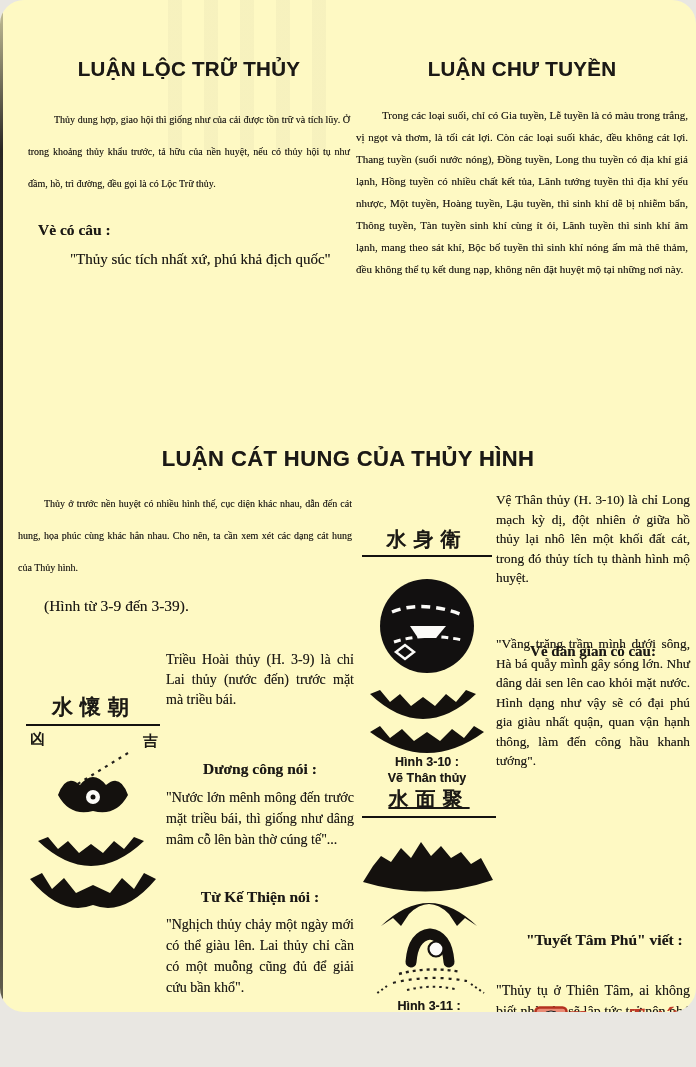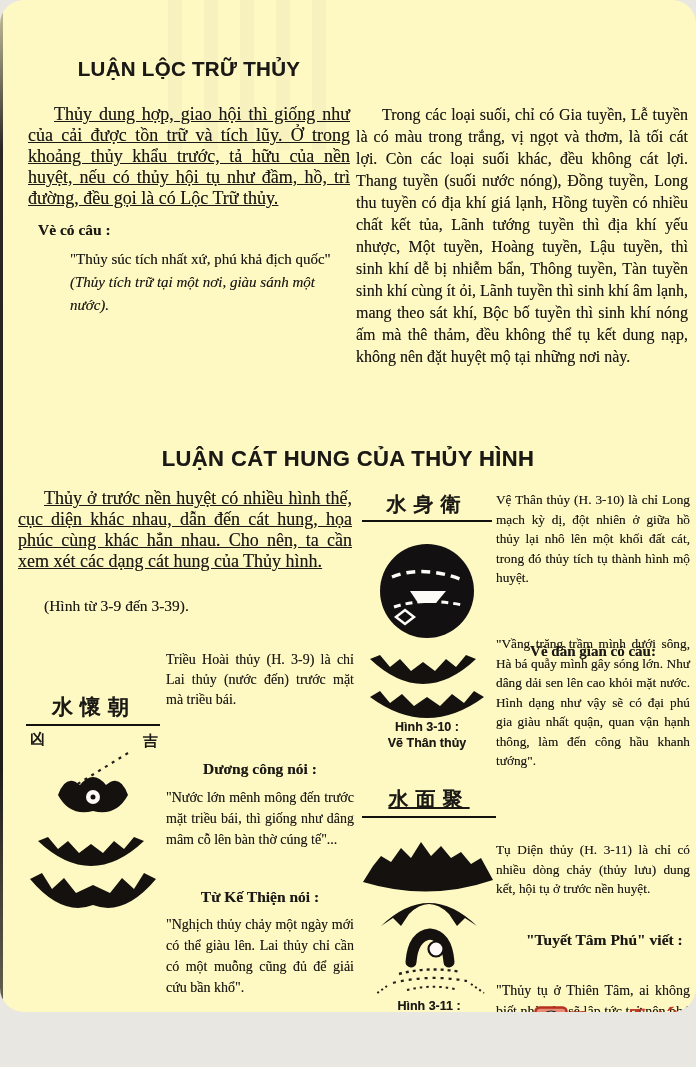--- a/index.html
+++ b/index.html
@@ -4,22 +4,22 @@
 <style>
   html,body {margin:0; padding:0; background:#e9e7e2;}
   .page {position:relative; width:696px; height:1012px; background:#fef9c3; overflow:hidden;
          font-family:"Liberation Serif",serif; color:#1b1915;border-radius:24px;}
   .abs {position:absolute;}
   .ink {text-shadow:0 0 0.5px rgba(25,20,15,0.5);}
   .h-col {font-family:"Liberation Sans",sans-serif; font-weight:700; font-size:20.5px;
           line-height:26px; text-align:center; letter-spacing:0.3px;}
   .h-section {font-family:"Liberation Sans",sans-serif; font-weight:700; font-size:22px;
           line-height:28px; text-align:center; letter-spacing:0.4px;}
-  .body-lg {font-size:18px; line-height:21px; text-align:justify; text-indent:26px;text-decoration:underline;}
-  .body-rt {font-size:16px; line-height:22px; text-align:justify; text-indent:26px;}
+  .body-lg {font-size:10px; line-height:32px; text-align:justify; text-indent:26px;}
+  .body-rt {font-size:11px; line-height:22px; text-align:justify; text-indent:26px;}
   .col-sm {font-size:14px; line-height:20px; text-align:justify;}
   .col-sm19 {font-size:13.3px; line-height:19.5px; text-align:justify;}
   .speaker {font-weight:700; font-size:15.5px; text-align:center;}
   .lead {font-weight:700; font-size:15.5px;}
   .quote-it {font-style:italic;}
   .caption {font-family:"Liberation Sans",sans-serif; font-weight:700; font-size:12.5px;
             line-height:16px; text-align:center;}
   .calli {font-family:"DejaVu Sans","Liberation Serif",serif; font-weight:700; font-size:21px;
           letter-spacing:7px; text-align:center; white-space:nowrap;}
   .calli-line {border-top:2.5px solid #14120f;}
@@ -39,23 +39,23 @@
 <div class="page">
 
   <div class="abs edge"></div>
   <div class="abs scanband" style="left:168px;top:0;width:176px;height:150px;"></div>
 
   <div class="abs h-col ink" style="left:28px;top:56px;width:322px;">LUẬN LỘC TRỮ THỦY</div>
   <div class="abs body-lg ink" style="left:28px;top:104px;width:322px;">Thủy dung hợp, giao hội thì giống như của cải được tồn trữ và tích lũy. Ở trong khoảng thủy khẩu trước, tả hữu của nền huyệt, nếu có thủy hội tụ như đầm, hồ, trì đường, đều gọi là có Lộc Trữ thủy.</div>
   <div class="abs lead ink" style="left:38px;top:221px;">Vè có câu :</div>
   <div class="abs" style="left:70px;top:248px;width:282px;">
     <div class="ink" style="font-size:15px;line-height:23px;">"Thủy súc tích nhất xứ, phú khả địch quốc"</div>
-    <div class="ink quote-it" style="font-size:15px;line-height:23px;">(Thủy tích trữ tại một nơi, giàu sánh một nước).</div>
   </div>
 
+  <div class="abs h-col ink" style="left:356px;top:56px;width:332px;">LUẬN CHƯ TUYỀN</div>
   <div class="abs body-rt ink" style="left:356px;top:104px;width:332px;">Trong các loại suối, chỉ có Gia tuyền, Lễ tuyền là có màu trong trắng, vị ngọt và thơm, là tối cát lợi. Còn các loại suối khác, đều không cát lợi. Thang tuyền (suối nước nóng), Đồng tuyền, Long thu tuyền có địa khí giá lạnh, Hồng tuyền có nhiều chất kết tủa, Lãnh tướng tuyền thì địa khí yếu nhược, Một tuyền, Hoàng tuyền, Lậu tuyền, thì sinh khí dễ bị nhiễm bẩn, Thông tuyền, Tàn tuyền sinh khí cùng ít ỏi, Lãnh tuyền thì sinh khí âm lạnh, mang theo sát khí, Bộc bố tuyền thì sinh khí nóng ấm mà thê thảm, đều không thể tụ kết dung nạp, không nên đặt huyệt mộ tại những nơi này.</div>
 
   <div class="abs body-lg ink" style="left:18px;top:488px;width:334px;">Thủy ở trước nền huyệt có nhiều hình thế, cục diện khác nhau, dẫn đến cát hung, họa phúc cùng khác hẳn nhau. Cho nên, ta cần xem xét các dạng cát hung của Thủy hình.</div>
   <div class="abs h-section ink" style="left:0;top:445px;width:696px;">LUẬN CÁT HUNG CỦA THỦY HÌNH</div>
   <div class="abs ink" style="left:44px;top:597px;font-size:15.5px;">(Hình từ 3-9 đến 3-39).</div>
 
   <div class="abs" style="left:24px;top:693px;width:140px;height:266px;">
     <div class="calli ink" style="position:absolute;left:0;top:0;width:140px;">水懷朝</div>
     <div class="calli-line" style="position:absolute;left:2px;top:31px;width:134px;"></div>
     <div class="mark abs" style="left:6px;top:37px;">凶</div>
@@ -69,21 +69,21 @@
       <path transform="translate(2,112)" d="M2,16 Q34,54 65,42 Q96,54 128,16 L116,10 L106,26 L94,15 L82,30 L65,22 L48,30 L36,15 L24,26 L14,10 Z" fill="#14110e"></path>
     </svg>
   </div>
 
   <div class="abs col-sm ink" style="left:166px;top:650px;width:188px;">Triều Hoài thủy (H. 3-9) là chỉ Lai thủy (nước đến) trước mặt mà triều bái.</div>
   <div class="abs speaker ink" style="left:166px;top:760px;width:188px;">Dương công nói :</div>
   <div class="abs col-sm ink" style="left:166px;top:787px;width:188px;line-height:21px;">"Nước lớn mênh mông đến trước mặt triều bái, thì giống như dâng mâm cỗ lên bàn thờ cúng tế"...</div>
   <div class="abs speaker ink" style="left:166px;top:888px;width:188px;">Từ Kế Thiện nói :</div>
   <div class="abs col-sm ink" style="left:166px;top:914px;width:188px;line-height:21px;">"Nghịch thủy chảy một ngày mới có thể giàu lên. Lai thủy chỉ cần có một muỗng cũng đủ để giải cứu bần khổ".</div>
 
-  <div class="abs" style="left:360px;top:491px;width:134px;height:262px;">
+  <div class="abs" style="left:360px;top:526px;width:134px;height:262px;">
     <div class="calli ink" style="position:absolute;left:0;top:0;width:134px;font-size:20px;">水身衛</div>
     <div class="calli-line" style="position:absolute;left:2px;top:29px;width:130px;"></div>
     <svg class="abs" style="left:2px;top:42px;" width="130" height="185" viewBox="0 0 130 185">
       <circle cx="65" cy="58" r="47" fill="#121010"></circle>
       <path d="M30,44 Q60,32 98,46" stroke="#fcfbf8" stroke-width="3.5" fill="none" stroke-dasharray="9 6"></path>
       <path d="M32,74 Q62,64 100,72" stroke="#fcfbf8" stroke-width="3" fill="none" stroke-dasharray="7 5"></path>
       <path d="M48,58 L84,58 L74,70 L56,70 Z" fill="#fcfbf8"></path>
       <path d="M34,84 L43,77 L52,84 L43,91 Z" fill="none" stroke="#fcfbf8" stroke-width="2.5"></path>
       <path transform="translate(6,114)" d="M2,12 Q55,62 108,12 L98,8 L88,20 L78,12 L67,24 L55,15 L43,24 L32,12 L22,20 L12,8 Z" fill="#14110e"></path>
       <path transform="translate(4,148)" d="M4,16 Q61,58 118,16 L108,10 L98,22 L86,13 L74,25 L61,16 L48,25 L36,13 L24,22 L14,10 Z" fill="#14110e"></path>
@@ -110,21 +110,20 @@
     </svg>
     <div class="caption ink" style="position:absolute;left:0;top:212px;width:142px;">
       <div>Hình 3-11 :</div>
       <div>Tụ Diện thủy</div>
     </div>
   </div>
 
   <div class="abs col-sm19 ink" style="left:496px;top:490px;width:194px;">Vệ Thân thủy (H. 3-10) là chỉ Long mạch kỳ dị, đột nhiên ở giữa hồ thủy lại nhô lên một khối đất cát, trong đó thủy tích tụ thành hình mộ huyệt.</div>
   <div class="abs lead ink" style="left:496px;top:610px;width:194px;font-size:15px;text-align:center;margin-top:33px;">Vè dân gian có câu:</div>
   <div class="abs col-sm19 ink" style="left:496px;top:634px;width:194px;">"Vầng trăng trầm mình dưới sông, Hà bá quẫy mình gây sóng lớn. Như dâng dải sen lên cao khỏi mặt nước. Hình dạng như vậy sẽ có đại phú gia giàu nhất quận, quan vận hạnh thông, làm đến công hầu khanh tướng".</div>
-  <div class="abs col-sm19 ink" style="left:496px;top:840px;width:194px;">Tụ Diện thủy (H. 3-11) là chỉ có nhiều dòng chảy (thủy lưu) dung kết, hội tụ ở trước nền huyệt.</div>
   <div class="abs lead ink" style="left:496px;top:928px;width:194px;text-indent:30px;line-height:23px;">"Tuyết Tâm Phú" viết :</div>
   <div class="abs col-sm19 ink" style="left:496px;top:980px;width:194px;font-size:14px;line-height:21px;">"Thủy tụ ở Thiên Tâm, ai không biết nhà này sẽ lập tức trở nên phú quý !".</div>
 
   <div class="abs" style="left:534px;top:1006px;">
     <svg width="34" height="34" viewBox="0 0 34 34">
       <rect x="1.5" y="1.5" width="31" height="31" rx="4" fill="#e98a74" stroke="#b4311f" stroke-width="2.5"></rect>
       <circle cx="17" cy="17" r="12" fill="#f5f3ee" stroke="#222" stroke-width="1"></circle>
       <path d="M17,5 A12,12 0 0 1 17,29 A6,6 0 0 1 17,17 A6,6 0 0 0 17,5 Z" fill="#1a1a1a"></path>
       <circle cx="17" cy="11" r="2" fill="#f5f3ee"></circle>
       <circle cx="17" cy="23" r="2" fill="#1a1a1a"></circle>

